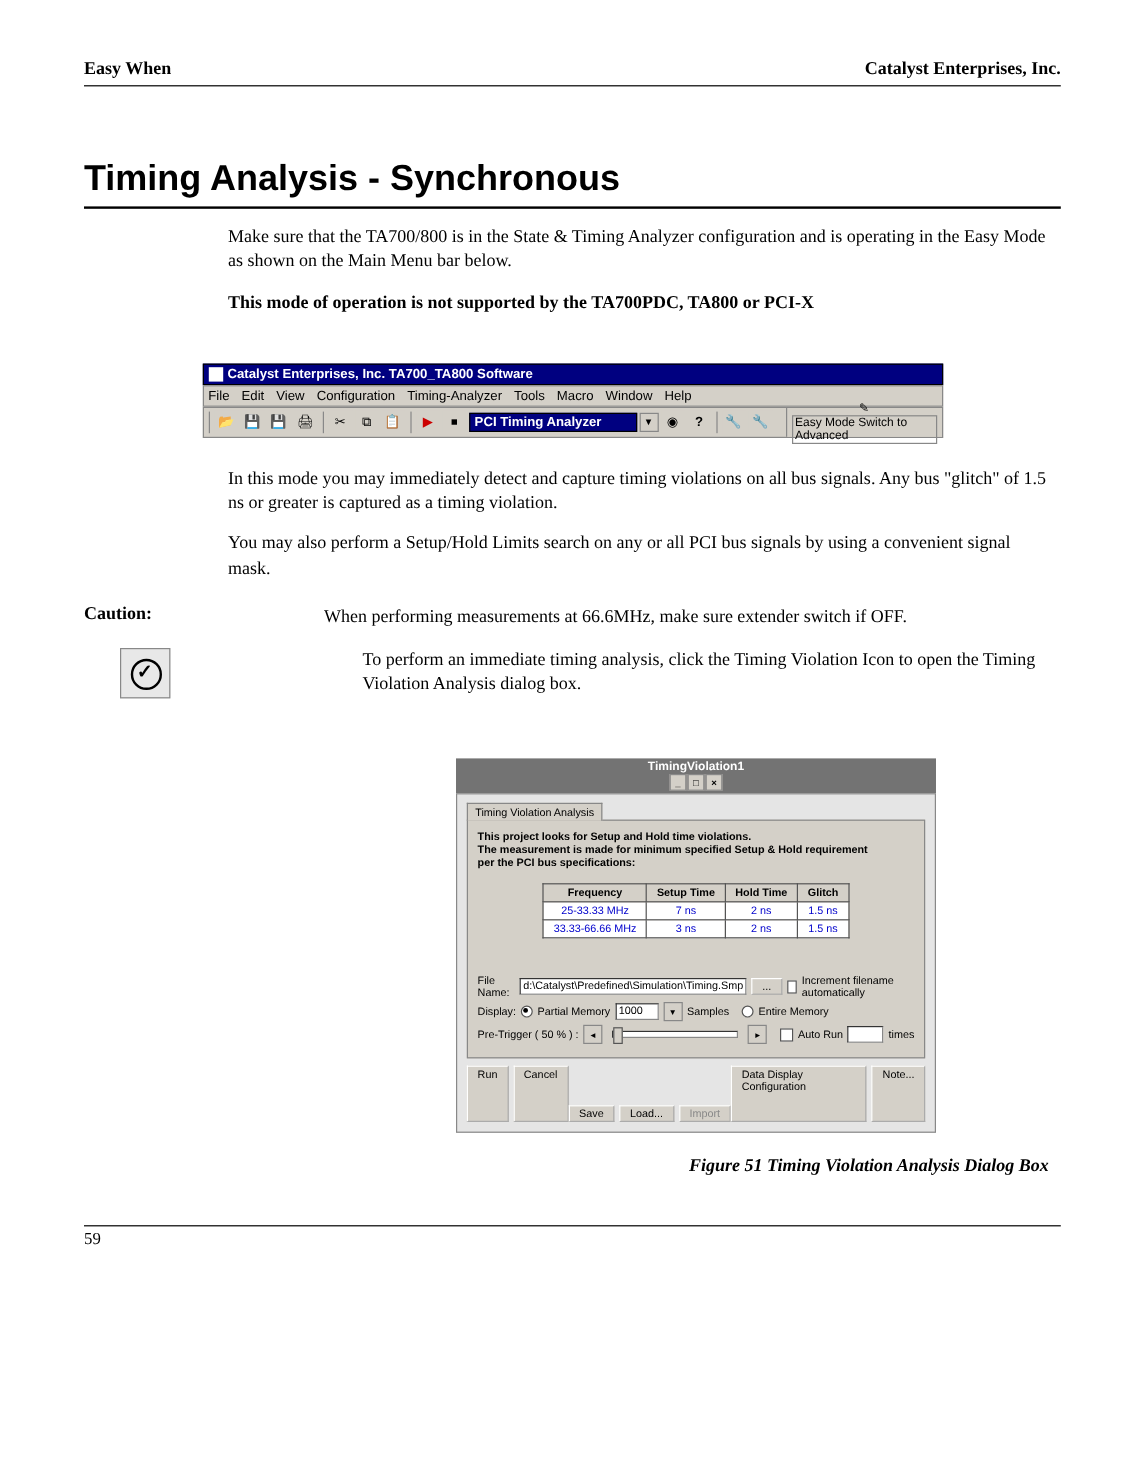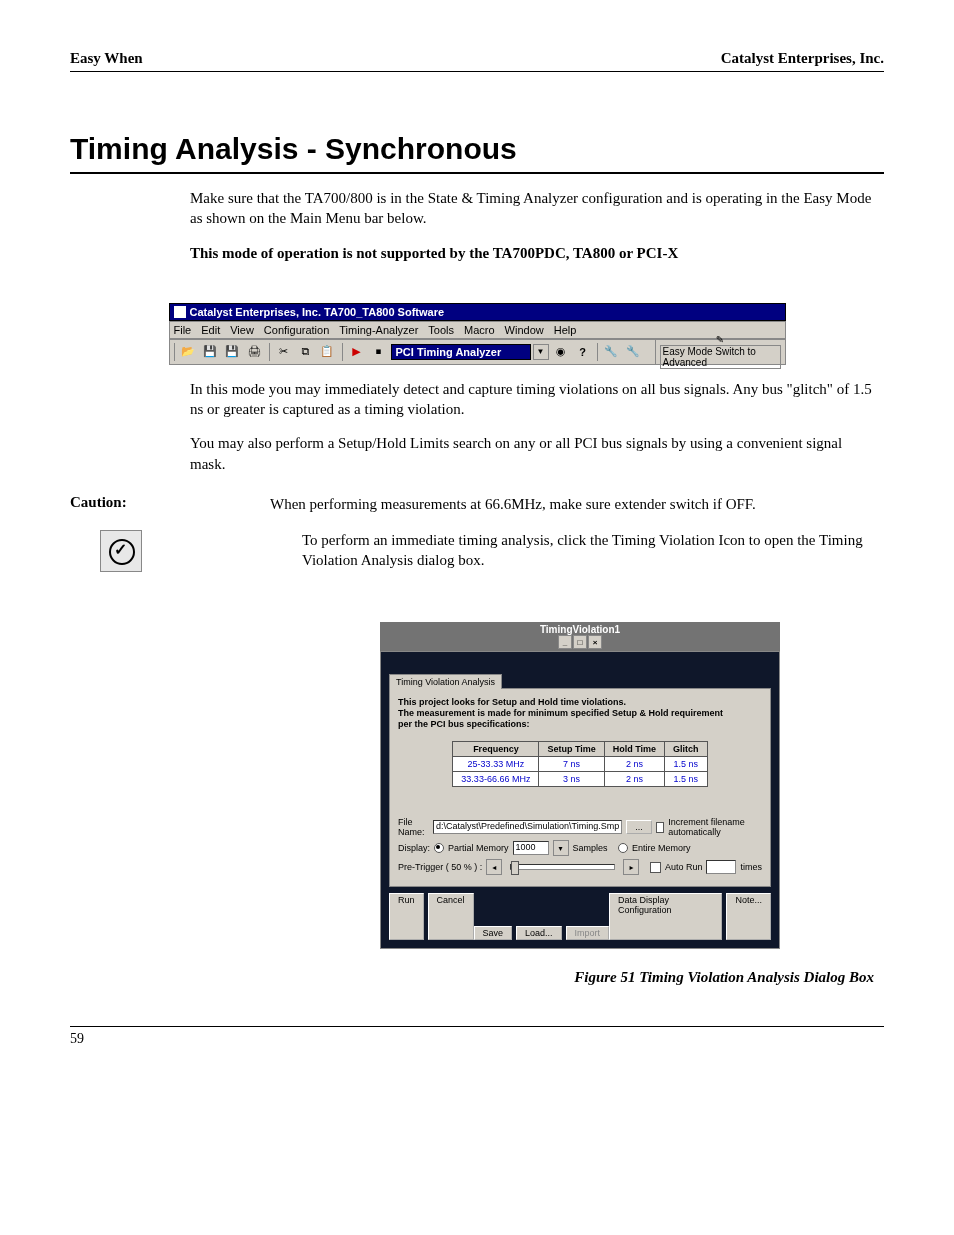--- a/index.html
+++ b/index.html
@@ -27,21 +27,21 @@
     font-weight: bold;
     margin: 0 0 6px 0;
     border-bottom: 2px solid #000;
     padding-bottom: 6px;
   }
   .body-indent { margin-left: 120px; margin-right: 10px; }
   .para { margin: 14px 0; line-height: 1.35; }
   .bold { font-weight: bold; }
 
   
-  .fig-wrap { margin: 40px auto 14px auto; width: 617px; }
+  .fig-wrap { margin: 40px auto 24px auto; width: 617px; }
   .win95-titlebar {
     background: #000080;
     color: #fff;
     font-family: Tahoma, Arial, sans-serif;
     font-size: 11px;
     font-weight: bold;
     padding: 2px 4px;
     display: flex; align-items: center;
     border: 1px solid #000;
   }
@@ -99,21 +99,21 @@
   }
 
   
   .dlg-wrap { width:400px; margin:50px 0 10px 310px; font-family: Tahoma, Arial, sans-serif; }
   .dlg-title {
     background:#737373; color:#fff; font-size:10px; font-weight:bold;
     padding:2px 4px; display:flex; justify-content:space-between; align-items:center;flex-direction:column;
   }
   .dlg-ctrls { display:flex; gap:1px; }
   .dlg-ctrl { width:12px;height:12px;background:#d4d0c8;border:1px solid #888;font-size:8px;display:flex;align-items:center;justify-content:center;color:#000;}
-  .dlg-body { background:#0f172a; border:1px solid #888; padding:21px 8px 8px 8px; font-size:9px; }
+  .dlg-body { background:#e5e5e5; border:1px solid #888; padding:6px 8px 8px 8px; font-size:9px; }
   .dlg-tab { display:inline-block; background:#d4d0c8; border:1px solid #888; border-bottom:none; padding:2px 6px; font-size:9px; position:relative; top:1px; }
   .dlg-frame { border:1px solid #888; padding:8px; background:#d4d0c8; }
   .dlg-desc { font-weight:bold; font-size:9px; line-height:1.2; margin-bottom:12px; }
   .spec-table { margin:0 auto 30px auto; border-collapse:collapse; font-size:9px; }
   .spec-table th, .spec-table td { border:1px solid #555; padding:2px 8px; text-align:center; }
   .spec-table th { font-weight:bold; background:#d4d0c8; }
   .spec-table td { color:#0000cc; background:#fff; }
   .dlg-row { display:flex; align-items:center; gap:4px; font-size:9px; margin:3px 0; }
   .dlg-input { background:#fff; border:1px inset #888; padding:0 2px; font-size:9px; height:12px; }
   .dlg-btn { background:#d4d0c8; border:1px outset #fff; padding:1px 8px; font-size:9px; }

